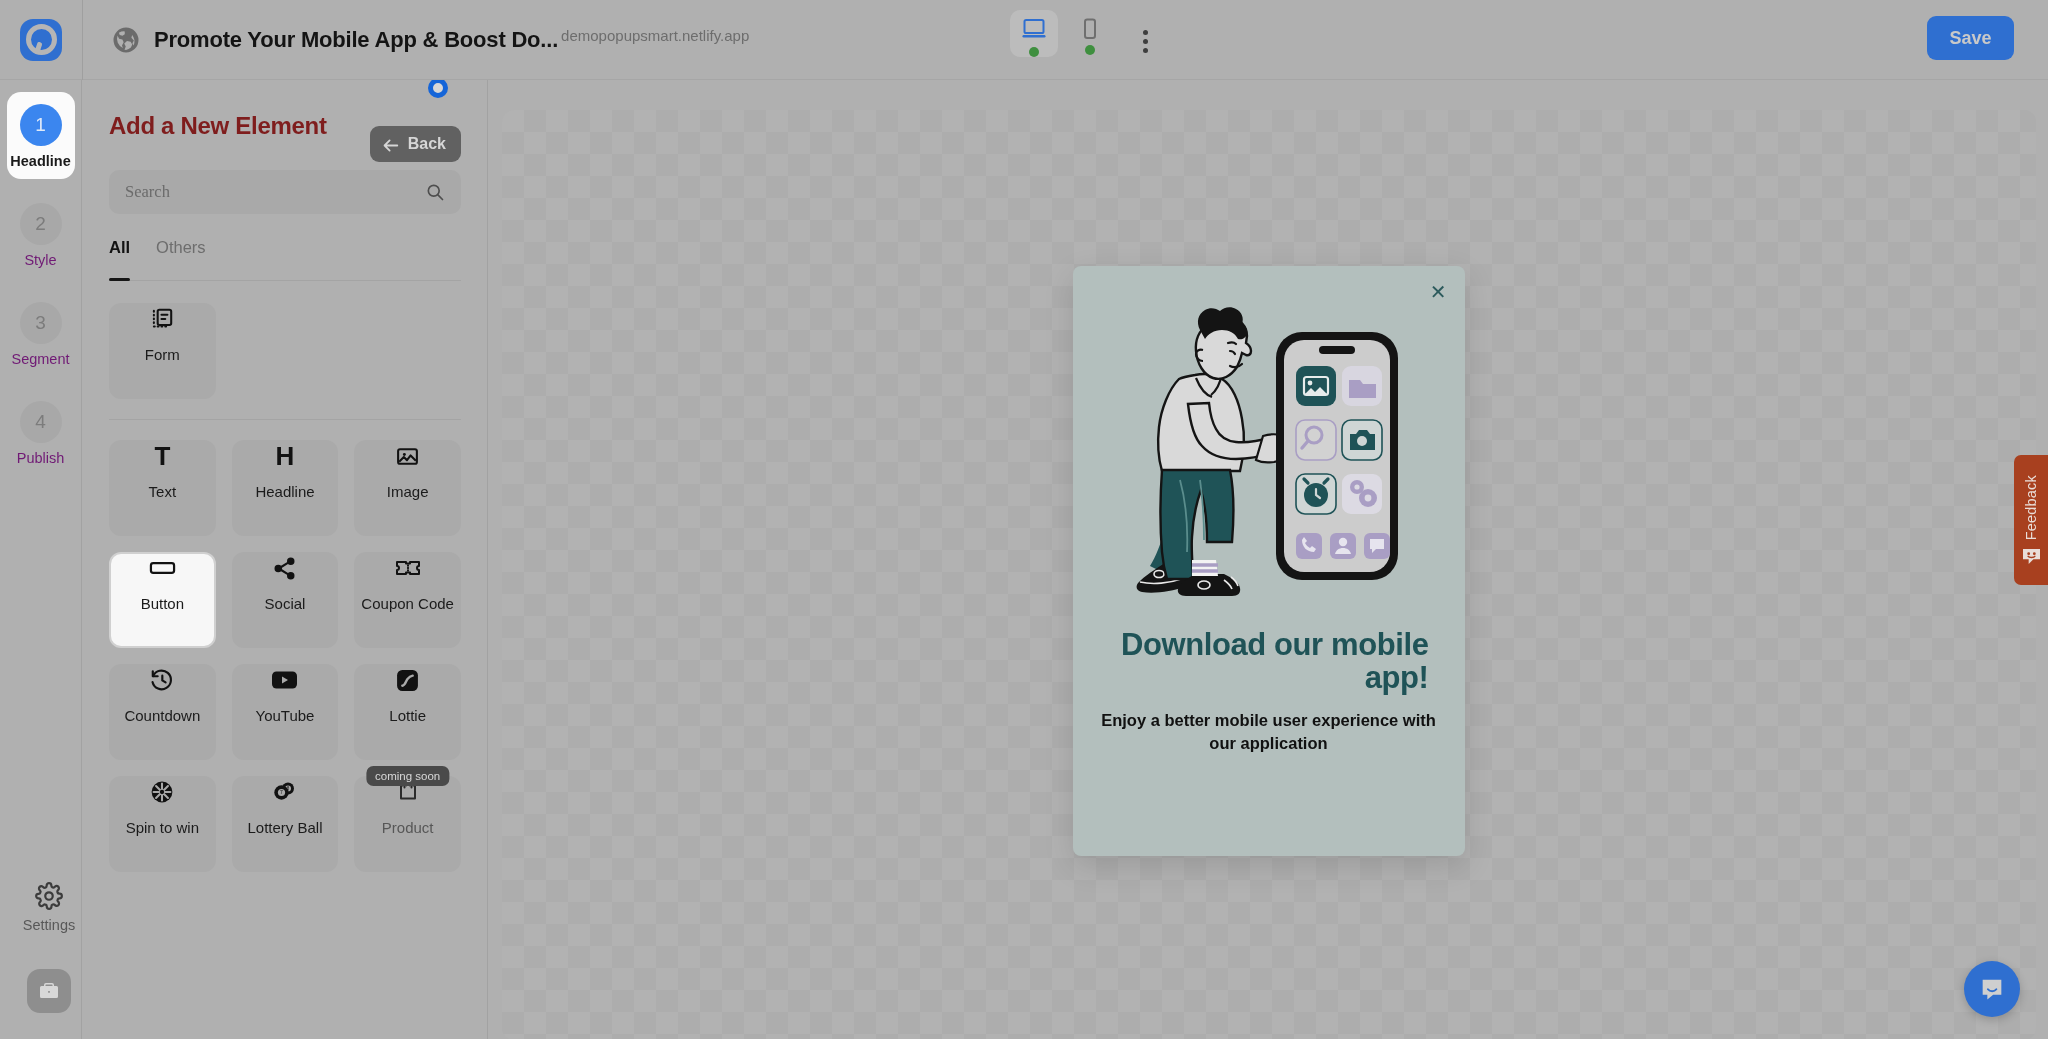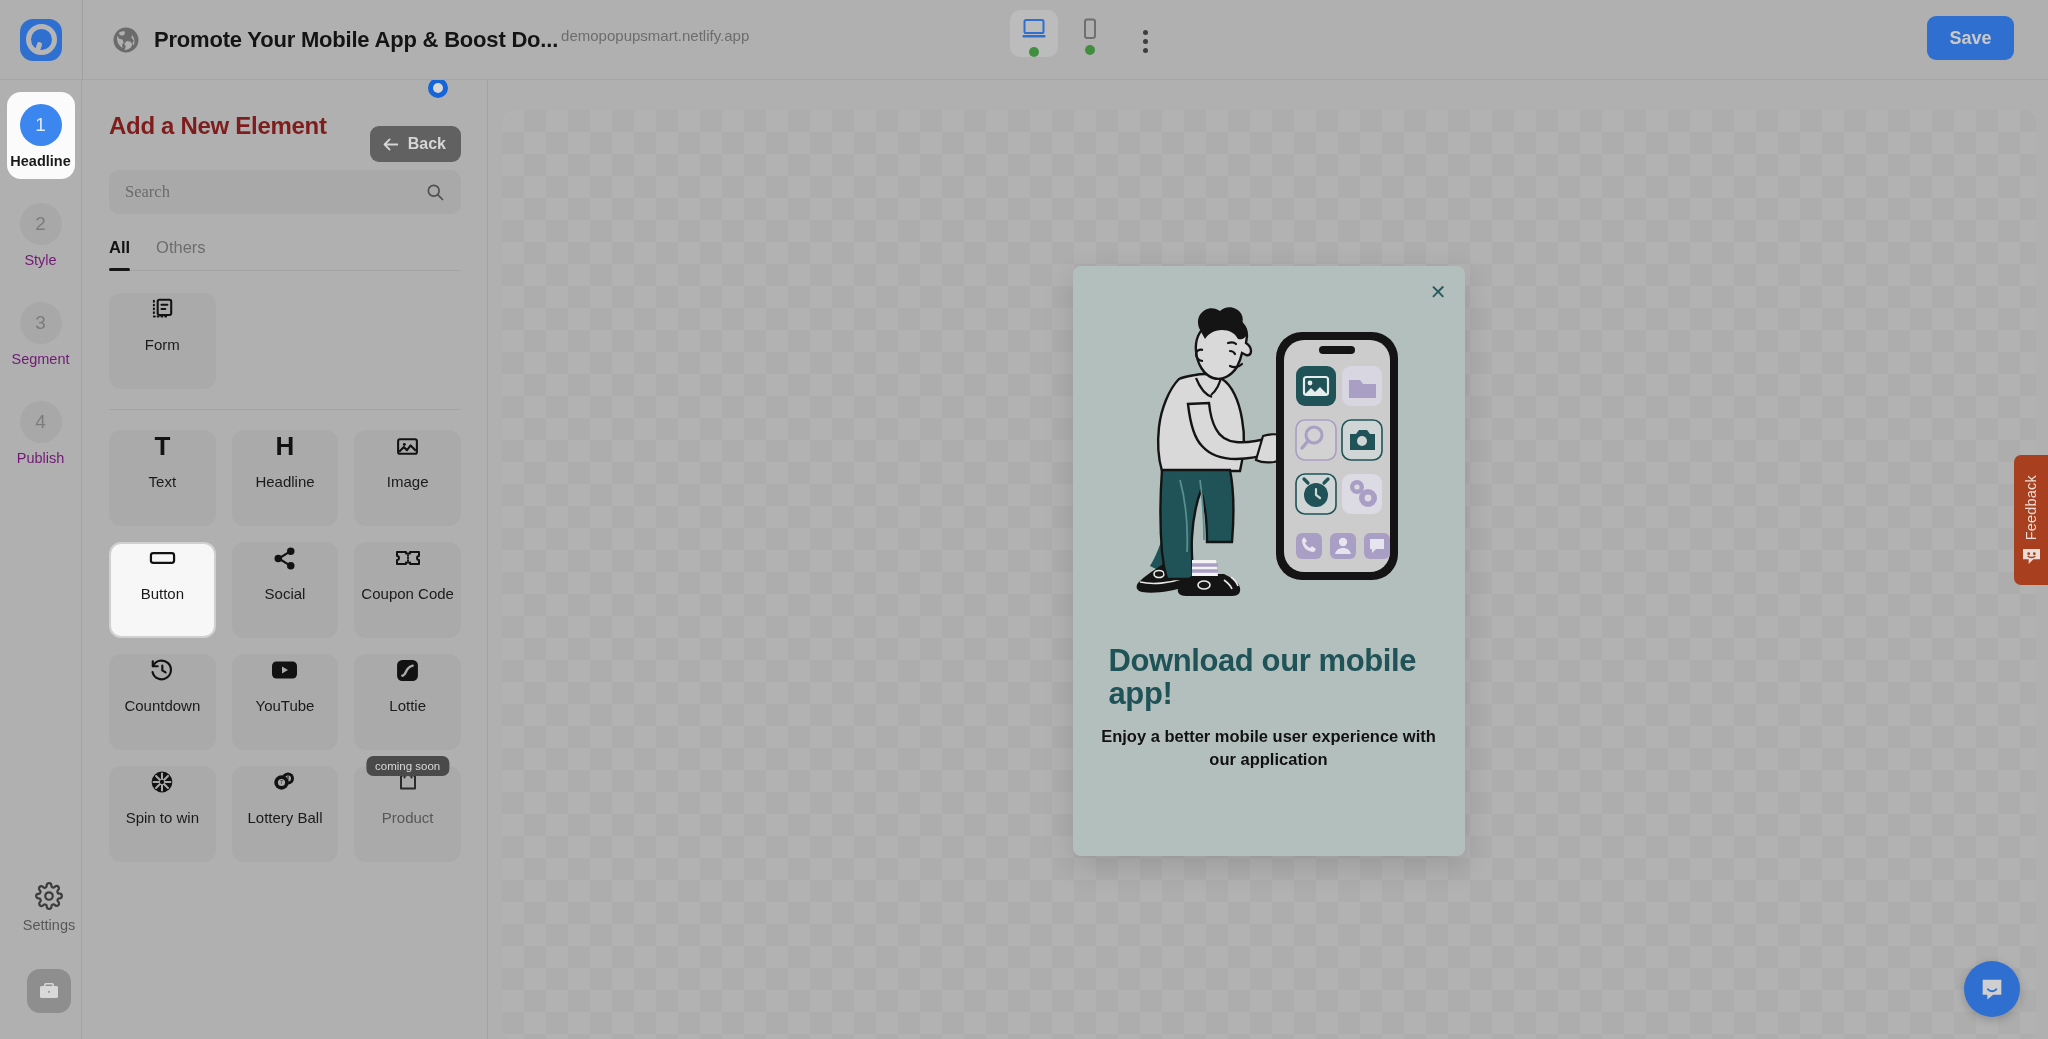--- a/index.html
+++ b/index.html
@@ -103,21 +103,21 @@
   
   #panel {
     position: absolute; top: 80px; left: 83px; width: 405px; height: 959px;
     background: #b0b0b0; border-right: 1px solid #a2a2a2;
     padding: 24px 26px 0 26px; overflow: hidden;
   }
   #panel-head { display: flex; align-items: center; justify-content: space-between; height: 44px; }
   #panel-title { font-size: 24px; font-weight: 700; color: #7f1d1d; letter-spacing: -0.3px; }
   #back-wrap { position: relative; }
   #back-button {
-    display: flex; align-items: center; gap: 9px;
+    display: flex; align-items: flex-end; gap: 9px;
     background: #616161; color: #d6d6d6;
     border: none; border-radius: 9px; padding: 9px 15px 9px 12px;
     font-size: 16px; font-weight: 600; cursor: pointer; font-family: inherit; margin-top: 36px;
   }
   #cursor-dot {
     position: absolute; right: 13px; top: -12px;
     width: 20px; height: 20px; border-radius: 50%;
     border: 5px solid #1565d8; background: #d7d7d7;
   }
   #search-field {
@@ -126,21 +126,21 @@
     padding: 0 16px; cursor: text;
   }
   #search-input {
     border: none; background: transparent; outline: none;
     font-size: 16.5px; color: #14532d; font-family: Liberation Serif, serif; width: 260px;
   }
   #search-input::placeholder { color: #6b6b6b; }
 
   #tabs { display: flex; gap: 26px; margin-top: 24px; border-bottom: 1px solid #a4a4a4; }
   .tab {
-    font-size: 16.5px; color: #6d6d6d; padding-bottom: 13px;
+    font-size: 16.5px; color: #6d6d6d; padding-bottom: 23px;
     cursor: pointer; position: relative;
   }
   .tab.active { color: #121212; font-weight: 700; }
   .tab.active::after {
     content: ""; position: absolute; left: 0; right: 0; bottom: -1px;
     height: 3px; background: #161616; border-radius: 2px;
   }
 
   #grid-form { display: grid; grid-template-columns: repeat(3, 1fr); gap: 16px; margin-top: 22px; }
   #grid-sep { height: 1px; background: #a4a4a4; margin: 20px 0 0 0; }
@@ -187,21 +187,21 @@
     display: flex; flex-direction: column; align-items: center;
     margin-top: -28px;
   }
   #popup-close {
     position: absolute; top: 16px; right: 18px;
     font-size: 20px; color: #2c5a5c; cursor: pointer; line-height: 1;
     font-family: "Liberation Sans", sans-serif;
   }
   #popup-illustration { margin-top: 18px; width: 330px; height: 330px; }
   #popup-headline {
-    margin-top: 30px; width: 320px; text-align: left;
+    margin-top: 14px; width: 320px; text-align: right;
     font-size: 31px; font-weight: 700; line-height: 1.08;
     color: #1f5357; letter-spacing: -0.4px;
   }
   #popup-sub {
     margin-top: 14px; width: 340px; text-align: center;
     font-size: 16.5px; font-weight: 700; line-height: 1.38; color: #111111;
   }
 
   
   #feedback-tab {

